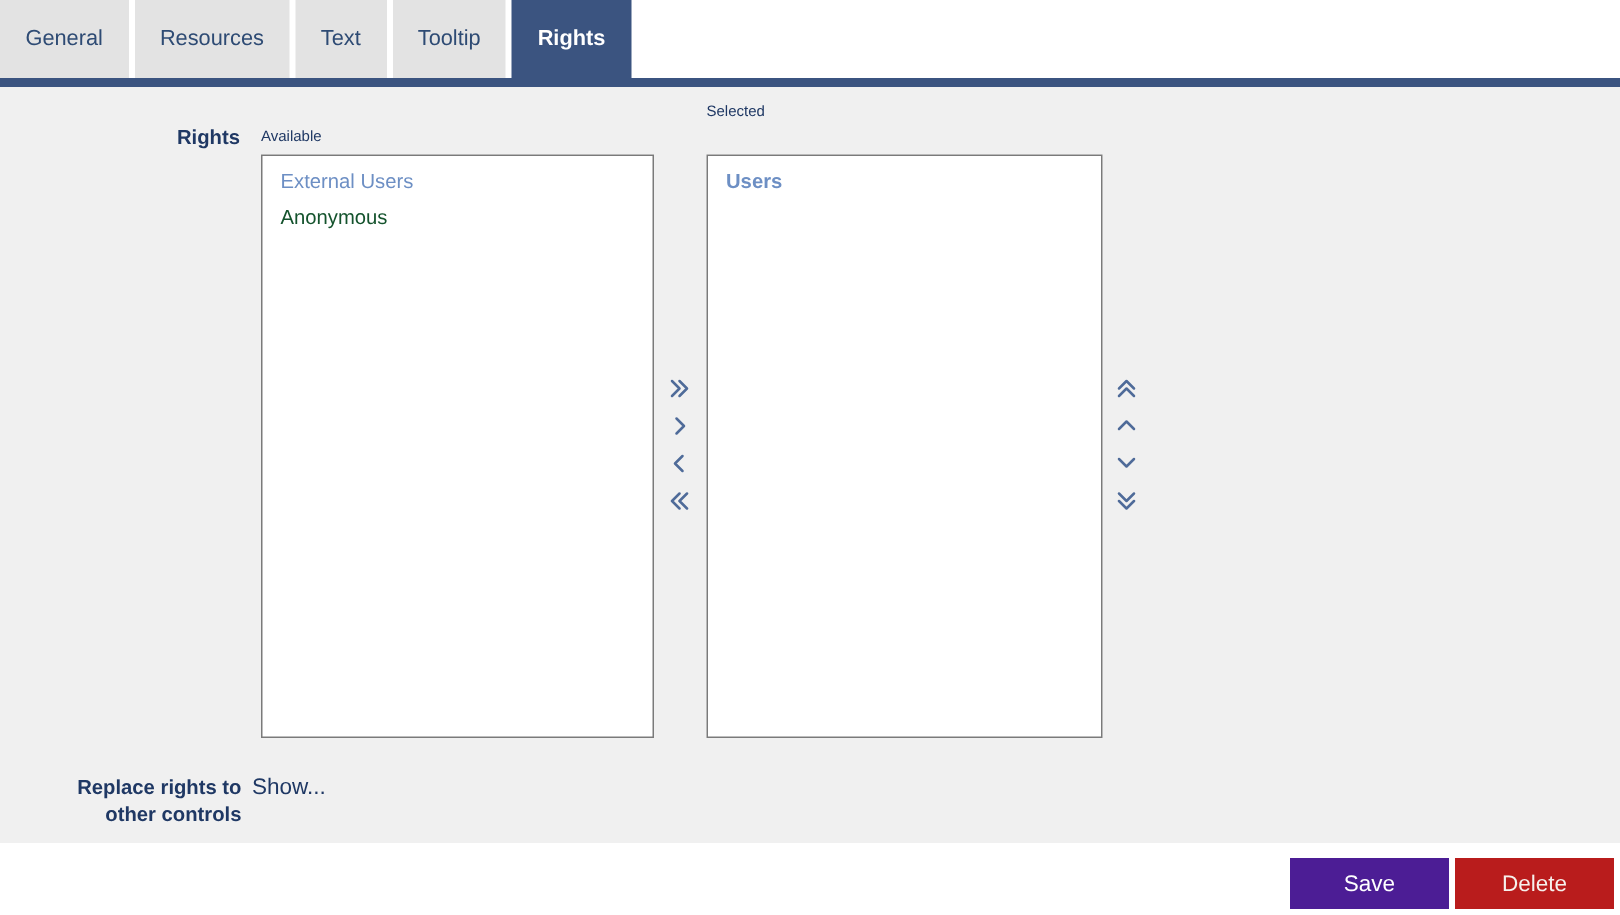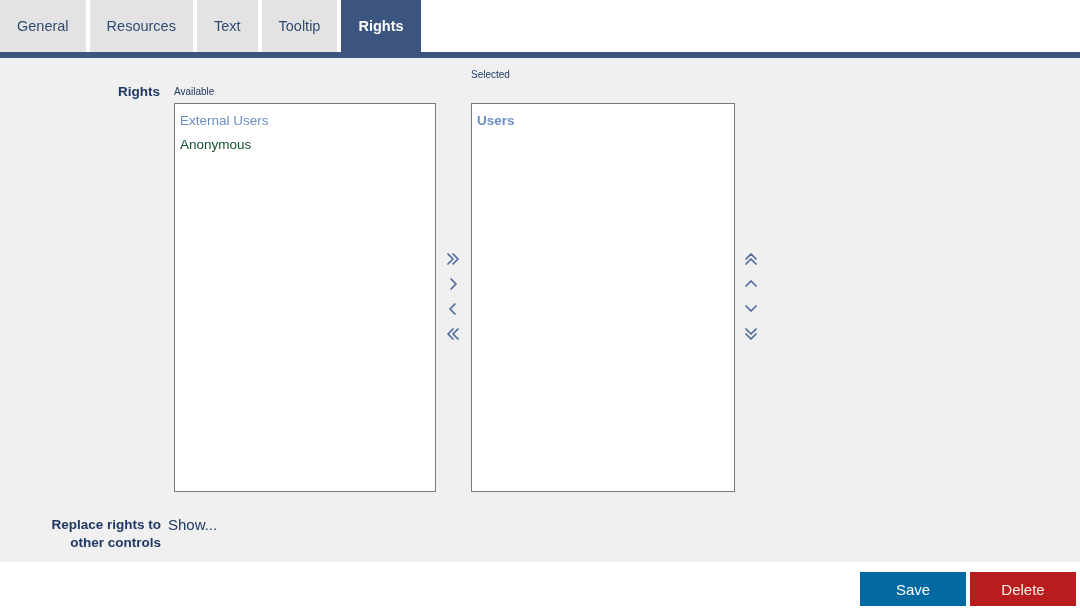--- a/index.html
+++ b/index.html
@@ -107,21 +107,21 @@
     overflow: hidden;
     top: 45px;
     height: 389px;
   }
   #available-list { left: 174px; width: 262px; }
   #selected-list  { left: 471px; width: 264px; font-weight: bold; }
 
   .list-item {
     font-size: 13.5px;
     line-height: 24px;
-    padding: 0 5px;
+    padding: 0 12px;
     white-space: nowrap;
     cursor: default;
   }
   .list-item.first { margin-top: 5px; }
   .list-item.muted { color: #6d8fc4; }
   .list-item.normal { color: #14532d; }
 
   
   .arrow-group {
     position: absolute;
@@ -186,21 +186,21 @@
     display: flex;
     align-items: center;
     justify-content: center;
     color: #ffffff;
     font-size: 15px;
     border: none;
     cursor: pointer;
     font-family: "Liberation Sans", sans-serif;
     user-select: none;
   }
-  .btn-primary { background: #0369a1; }
+  .btn-primary { background: #4c1d95; }
   .btn-disabled { background: #b91c1c; color: #f6f0ec; cursor: default; }
 </style>
 </head>
 <body>
 
 <div class="tabbar">
   <div class="tabs" id="tabs-container">
       <div class="tab">General</div>
       <div class="tab">Resources</div>
       <div class="tab">Text</div>

